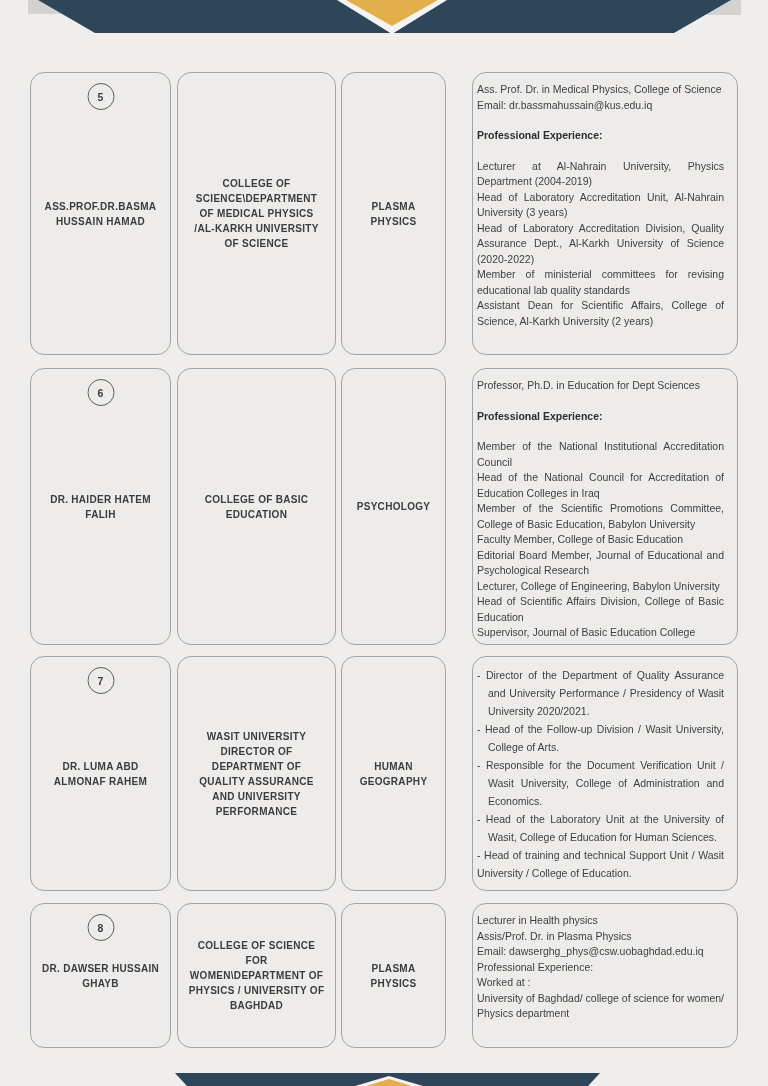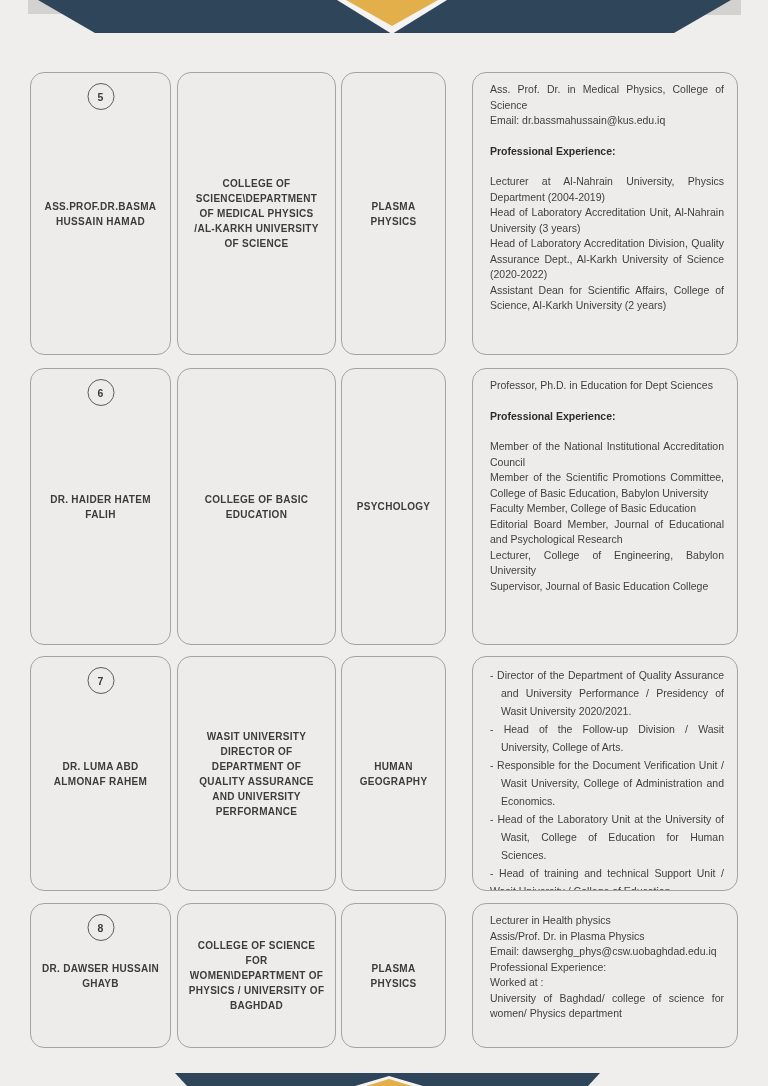--- a/index.html
+++ b/index.html
@@ -37,21 +37,21 @@
 
   .center-card{display:flex;align-items:center;justify-content:center;text-align:center;
                padding:14px 10px;}
   .center-card .label{font-size:10px;font-weight:700;letter-spacing:.3px;line-height:1.5;
                       color:#3c3c3c;}
   .badge{position:absolute;top:10px;left:50%;transform:translateX(-50%);
          width:25px;height:25px;border:1px solid #5d5d5d;border-radius:50%;
          display:flex;align-items:center;justify-content:center;
          font-size:10.5px;font-weight:700;color:#3c3c3c;background:transparent;}
 
-  .details{padding:9px 13px 8px 17px;}
+  .details{padding:9px 13px 8px 4px;}
   .detail{margin:0;font-size:10.5px;line-height:15.5px;color:#3f3f3f;text-align:justify;}
   .detail.bold{font-weight:700;color:#2d2d2d;}
   .detail.gap{margin-top:15px;}
   .detail.hang{padding-left:11px;text-indent:-11px;}
   .details.spread .detail{line-height:18px;}
 </style>
 </head>
 <body>
 
 <div class="page">
@@ -72,41 +72,44 @@
   <div class="card c3 r1 center-card">
     <div class="label">PLASMA PHYSICS</div>
   </div>
   <div class="card c4 r1 details">
       <p class="detail">Ass. Prof. Dr. in Medical Physics, College of Science</p>
       <p class="detail">Email: dr.bassmahussain@kus.edu.iq</p>
       <p class="detail bold gap">Professional Experience:</p>
       <p class="detail gap">Lecturer at Al-Nahrain University, Physics Department (2004-2019)</p>
       <p class="detail">Head of Laboratory Accreditation Unit, Al-Nahrain University (3 years)</p>
       <p class="detail">Head of Laboratory Accreditation Division, Quality Assurance Dept., Al-Karkh University of Science (2020-2022)</p>
+      <p class="detail">Member of ministerial committees for revising educational lab quality standards</p>
       <p class="detail">Assistant Dean for Scientific Affairs, College of Science, Al-Karkh University (2 years)</p>
     </div>
 
   <div class="card c1 r2 center-card">
     <div class="badge">6</div>
     <div class="label">DR. HAIDER HATEM FALIH</div>
   </div>
   <div class="card c2 r2 center-card">
     <div class="label">COLLEGE OF BASIC EDUCATION</div>
   </div>
   <div class="card c3 r2 center-card">
     <div class="label">PSYCHOLOGY</div>
   </div>
   <div class="card c4 r2 details">
       <p class="detail">Professor, Ph.D. in Education for Dept Sciences</p>
       <p class="detail bold gap">Professional Experience:</p>
       <p class="detail gap">Member of the National Institutional Accreditation Council</p>
+      <p class="detail">Head of the National Council for Accreditation of Education Colleges in Iraq</p>
       <p class="detail">Member of the Scientific Promotions Committee, College of Basic Education, Babylon University</p>
       <p class="detail">Faculty Member, College of Basic Education</p>
       <p class="detail">Editorial Board Member, Journal of Educational and Psychological Research</p>
       <p class="detail">Lecturer, College of Engineering, Babylon University</p>
+      <p class="detail">Head of Scientific Affairs Division, College of Basic Education</p>
       <p class="detail">Supervisor, Journal of Basic Education College</p>
     </div>
 
   <div class="card c1 r3 center-card">
     <div class="badge">7</div>
     <div class="label">DR. LUMA ABD ALMONAF RAHEM</div>
   </div>
   <div class="card c2 r3 center-card">
     <div class="label">WASIT UNIVERSITY DIRECTOR OF DEPARTMENT OF QUALITY ASSURANCE AND UNIVERSITY PERFORMANCE</div>
   </div>

